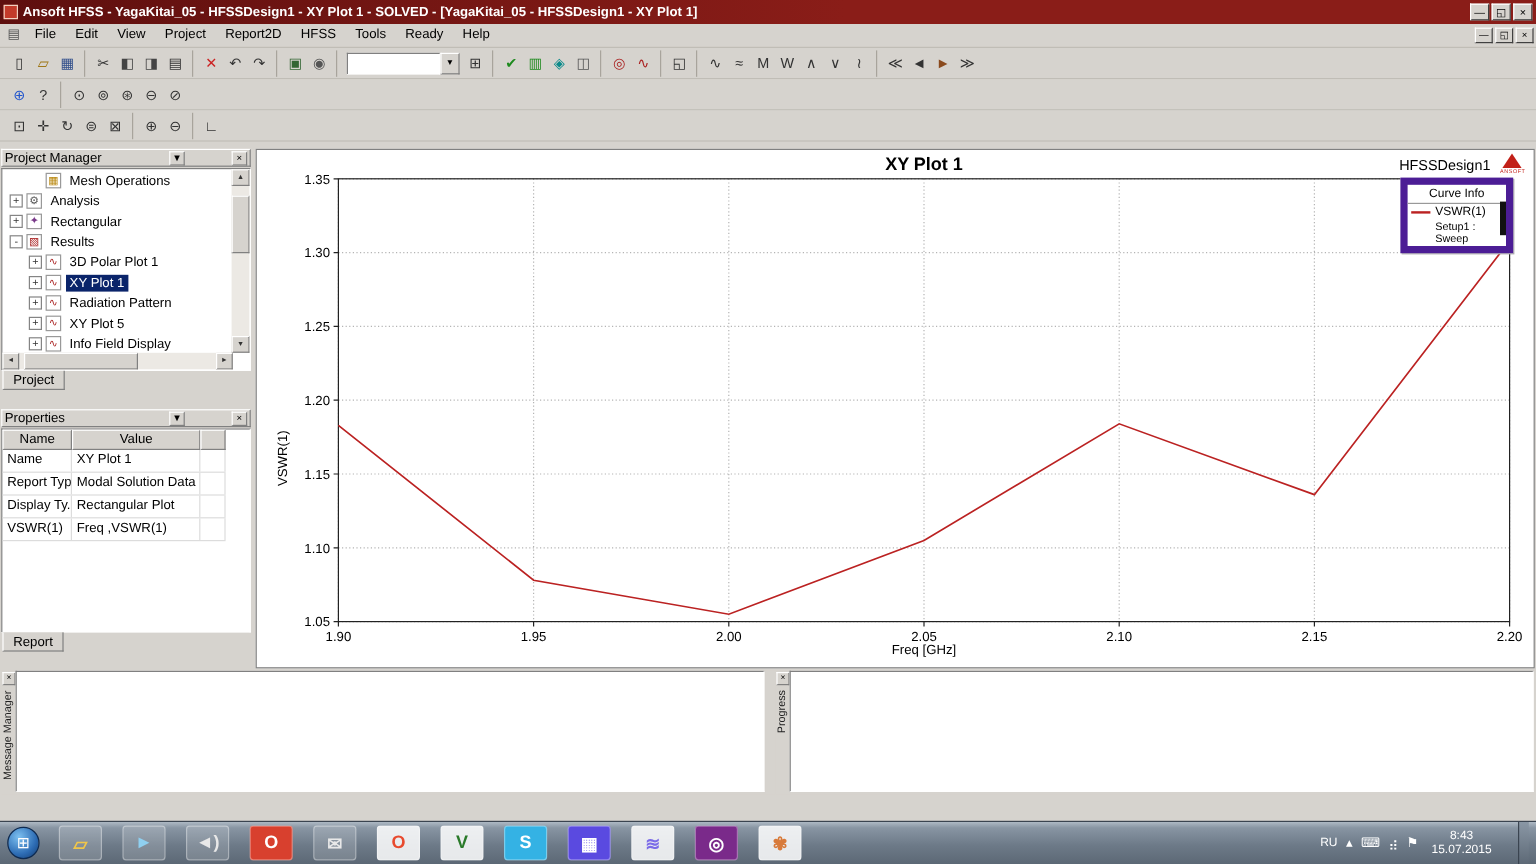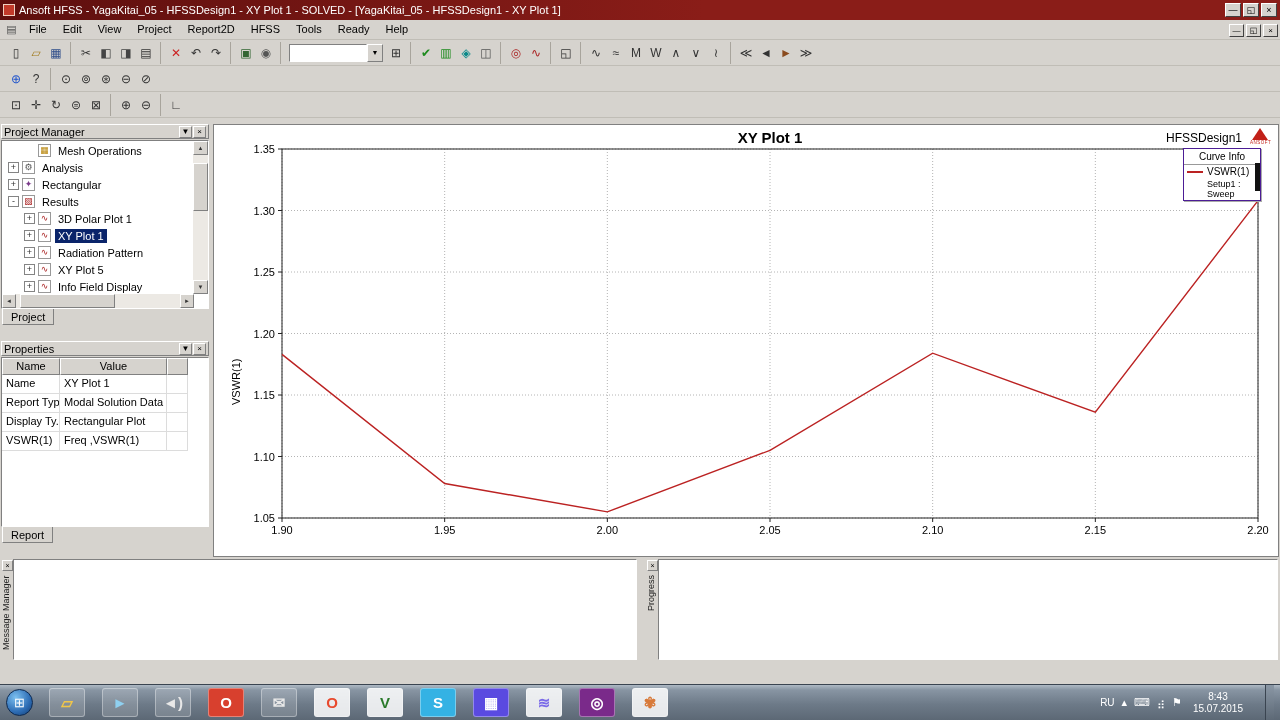--- a/index.html
+++ b/index.html
@@ -3,21 +3,21 @@
 <meta charset="utf-8">
 <style>
   *{margin:0;padding:0;box-sizing:border-box;font-family:"Liberation Sans",sans-serif;}
   html,body{width:1280px;height:720px;overflow:hidden;background:#d6d3ce;}
   #root{position:absolute;top:0;left:0;width:1280px;height:720px;font-size:11px;color:#000;}
   .abs{position:absolute;}
 
   
   #titlebar{left:0;top:0;width:1280px;height:20px;background:linear-gradient(90deg,#5e0f0e,#8a1d18 55%,#8a1d18);display:flex;align-items:center;padding:0 3px;gap:4px;}
   #app-icon{width:12px;height:12px;background:#c23a2a;border:1px solid #f0d0c0;flex:0 0 auto;}
-  #title-text{flex:1;color:#fff;font-weight:normal;font-size:11px;white-space:nowrap;overflow:hidden;}
+  #title-text{flex:1;color:#fff;font-weight:bold;font-size:11px;white-space:nowrap;overflow:hidden;}
   .win-btn{width:16px;height:14px;display:inline-flex;align-items:center;justify-content:center;font-size:9px;line-height:9px;color:#000;margin-left:2px;border-top:1px solid #fff;border-left:1px solid #fff;border-right:1px solid #404040;border-bottom:1px solid #404040;background:#d6d3ce;}
   .win-btn.sm{width:15px;height:13px;font-size:8px;}
 
   
   #menubar{left:0;top:20px;width:1280px;height:20px;background:#d6d3ce;display:flex;align-items:center;padding:0 2px;border-bottom:1px solid #c0bdb6;}
   #mdi-child-icon{width:13px;height:13px;margin:0 3px;color:#555;font-size:11px;line-height:13px;text-align:center;}
   .menu-item{padding:0 8px;line-height:19px;font-size:11px;cursor:default;}
   #menu-spacer{flex:1;}
 
   
@@ -26,21 +26,21 @@
   #toolbar-row-2{top:66px;width:1280px;height:26px;}
   #toolbar-row-3{top:92px;width:1280px;height:26px;}
   .tb-group{display:inline-flex;align-items:center;border-right:1px solid #a8a49c;padding:0 4px 0 2px;margin-right:3px;height:22px;}
   .tb-group:last-child{border-right:none;}
   .tb-btn{width:20px;height:20px;display:inline-flex;align-items:center;justify-content:center;font-size:12px;cursor:default;}
   .tb-combo{display:inline-flex;align-items:center;margin:0 3px;}
   .tb-combo-field{width:78px;height:18px;border-top:1px solid #808080;border-left:1px solid #808080;border-right:1px solid #fff;border-bottom:1px solid #fff;background:#fff;}
   .tb-combo-arrow{width:16px;height:18px;display:inline-flex;align-items:center;justify-content:center;font-size:7px;border-top:1px solid #fff;border-left:1px solid #fff;border-right:1px solid #808080;border-bottom:1px solid #808080;background:#d6d3ce;}
 
   
-  .panel-header{position:absolute;height:15px;background:#d6d3ce;border-top:1px solid #fff;border-left:1px solid #fff;border-right:1px solid #808080;border-bottom:1px solid #808080;display:flex;align-items:center;padding:0 2px;font-size:11px;}
+  .panel-header{position:absolute;height:15px;background:#d6d3ce;border-top:1px solid #fff;border-left:1px solid #fff;border-right:1px solid #808080;border-bottom:1px solid #808080;display:flex;align-items:center;padding:0 2px;font-size:11px;gap:38px;}
   .panel-header .ph-title{flex:1;white-space:nowrap;overflow:hidden;}
   .ph-btn{width:13px;height:12px;display:inline-flex;align-items:center;justify-content:center;font-size:8px;line-height:8px;margin-left:1px;border-top:1px solid #fff;border-left:1px solid #fff;border-right:1px solid #808080;border-bottom:1px solid #808080;background:#d6d3ce;}
 
   #pm-header{left:1px;top:124px;width:208px;}
   #tree-body{left:1px;top:140px;width:208px;height:169px;border-top:1px solid #808080;border-left:1px solid #808080;border-right:1px solid #fff;border-bottom:1px solid #fff;background:#fff;overflow:hidden;}
   #project-tree{position:absolute;left:0;top:1px;width:190px;height:154px;overflow:hidden;}
   .tree-row{display:flex;align-items:center;height:17px;white-space:nowrap;}
   .expander{width:11px;height:11px;flex:0 0 auto;border:1px solid #848484;background:#fff;font-size:9px;line-height:9px;text-align:center;margin-right:3px;color:#333;}
   .expander.empty{border:none;background:transparent;}
   .tico{width:13px;height:13px;flex:0 0 auto;border:1px solid #999;background:#fff;font-size:9px;line-height:11px;text-align:center;margin-right:4px;}
@@ -80,21 +80,21 @@
   #ansoft-logo{position:absolute;top:3px;right:8px;width:20px;text-align:center;}
   #ansoft-logo .tri{width:0;height:0;border-left:8px solid transparent;border-right:8px solid transparent;border-bottom:12px solid #c22018;margin:0 auto;}
   #ansoft-logo .logo-text{font-size:4.5px;color:#c22018;letter-spacing:.5px;}
   #chart-svg{position:absolute;left:0;top:0;}
   .grid{stroke:#b4b4b4;stroke-width:1;stroke-dasharray:1 2;}
   .tick{stroke:#222;stroke-width:1;}
   .plotborder{fill:none;stroke:#222;stroke-width:1;}
   .ticklabel{font-size:11px;fill:#000;}
   #xaxis-label{position:absolute;left:68px;top:411px;width:976px;text-align:center;font-size:11px;}
   #yaxis-label{position:absolute;left:16px;top:150px;height:130px;writing-mode:vertical-rl;transform:rotate(180deg);font-size:11px;}
-  #legend{position:absolute;top:23px;right:17px;width:78px;background:#fff;border:1px solid #4c1d95;box-shadow:1px 1px 0 #aaa;}
+  #legend{position:absolute;top:23px;right:17px;width:94px;background:#fff;border:6px solid #4c1d95;box-shadow:1px 1px 0 #aaa;}
   #legend .lg-title{text-align:center;font-size:10px;padding:2px 0;border-bottom:1px solid #999;}
   .lg-row{display:flex;align-items:center;gap:4px;padding:1px 3px;font-size:10px;position:relative;}
   .lg-line{width:16px;height:0;border-top:2px solid #bb2222;flex:0 0 auto;}
   .lg-sub{padding-left:23px;font-size:9px;}
   #legend-selection-bar{position:absolute;right:0;top:14px;width:5px;height:28px;background:#111;}
 
   
   .bottom-panel{position:absolute;top:559px;height:103px;background:#d6d3ce;}
   #message-panel{left:1px;width:637px;}
   #progress-panel{left:646px;width:633px;}
@@ -389,20 +389,21 @@
         <line x1="64" y1="24" x2="68" y2="24" class="tick"></line>
         <text x="61" y="28" class="ticklabel" text-anchor="end">1.35</text>
         <polyline points="68,229.41000000000003 230.66666666666666,358.56 393.3333333333333,386.85000000000014 555.9999999999993,325.3500000000001 718.6666666666666,228.18000000000018 881.3333333333326,287.2200000000002 1044,75.66000000000003" fill="none" stroke="#bb2222" stroke-width="1.4"></polyline>
       </svg>
     <div id="chart-title">XY Plot 1</div>
     <div id="design-label">HFSSDesign1</div>
     <div id="ansoft-logo">
       <div class="tri"></div>
       <div class="logo-text">ANSOFT</div>
     </div>
+    <div id="xaxis-label">Freq [GHz]</div>
     <div id="yaxis-label">VSWR(1)</div>
     <div id="legend">
       <div class="lg-title">Curve Info</div>
       <div class="lg-row">
         <span class="lg-line" style="border-top-color: rgb(187, 34, 34);"></span>
         <span>VSWR(1)</span>
       </div>
       <div class="lg-row lg-sub">
         <span>Setup1 : Sweep</span>
       </div>

